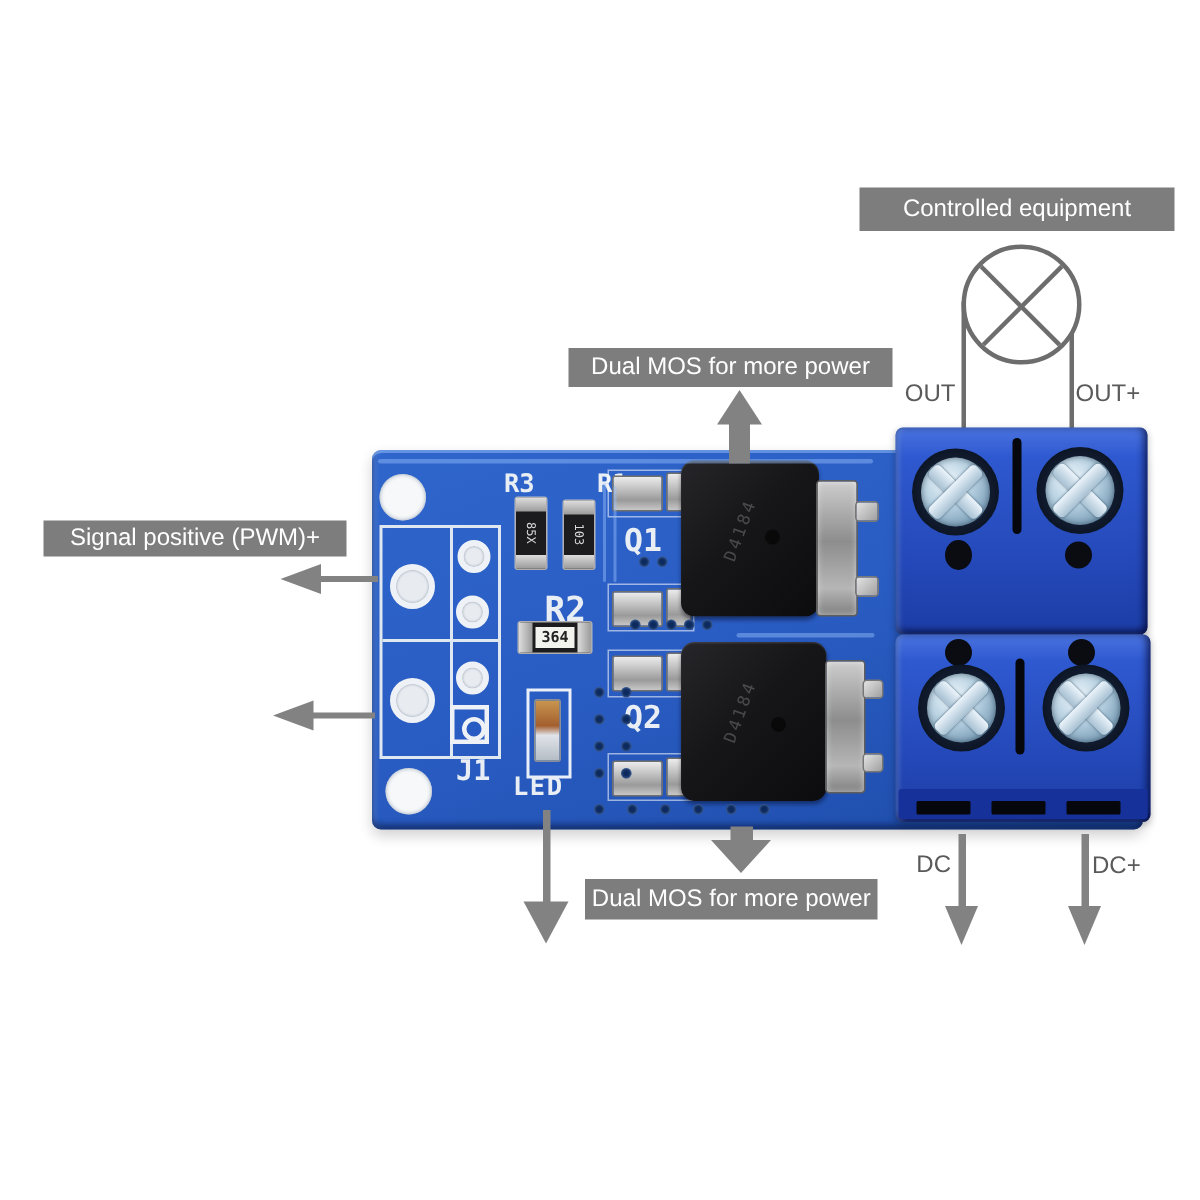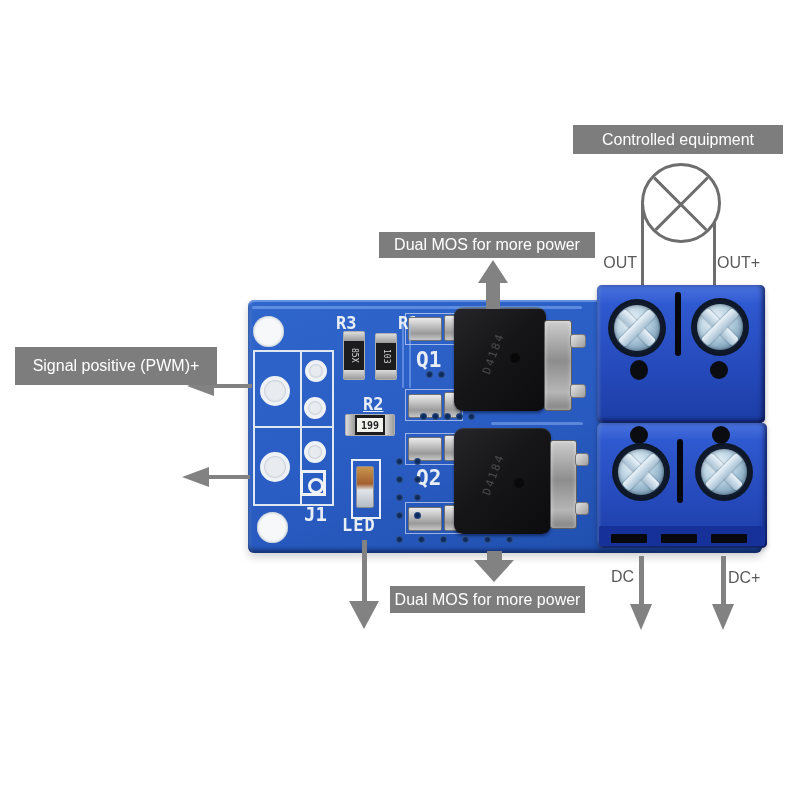--- a/index.html
+++ b/index.html
@@ -117,24 +117,24 @@
     <div class="res-v" style="left:95px;top:31px;width:20px;height:47px;">
       <span class="cap-t"></span>
       <span class="vcode">85X</span>
       <span class="cap-b"></span>
     </div>
     <div class="res-v" style="left:127px;top:33px;width:20px;height:45px;">
       <span class="cap-t"></span>
       <span class="vcode">103</span>
       <span class="cap-b"></span>
     </div>
-    <div class="silk" style="left:115px;top:94px;font-size:17px;text-decoration:underline;">R2</div>
+    <div class="silk" style="left:115px;top:94px;font-size:23px;text-decoration:underline;">R2</div>
     <div class="res-h" style="left:97px;top:114px;width:48px;height:20px;">
       <span class="cap-l"></span>
-      <span class="hcode">199</span>
+      <span class="hcode">364</span>
       <span class="cap-r"></span>
     </div>
 
     <div class="led-frame" style="left:103px;top:159px;width:26px;height:56px;"></div>
     <div class="led-body" style="left:108px;top:166px;width:16px;height:40px;"></div>
     <div class="silk" style="left:94px;top:215px;font-size:17px;letter-spacing:1px;">LED</div>
 
     <div class="silk" style="left:168px;top:48px;font-size:21px;">Q1</div>
     <div class="lead-grp" style="left:157px;top:13px;width:56px;height:30px;">
       <span class="lead" style="left:2px;top:3px;width:32px;height:22px;"></span>
@@ -223,21 +223,21 @@
 
   <div class="label" style="left:573px;top:125px;width:210px;height:29px;">Controlled equipment</div>
 
   <div class="pin-text" style="left:590px;top:254px;width:47px;text-align:right;">OUT</div>
   <div class="pin-text" style="left:717px;top:254px;">OUT+</div>
 
   <div class="label" style="left:379px;top:232px;width:216px;height:26px;">Dual MOS for more power</div>
   <div class="tri tri-up" style="left:478px;top:260px;"></div>
   <div class="shaft" style="left:486px;top:282px;width:14px;height:27px;"></div>
 
-  <div class="label" style="left:15px;top:347px;width:202px;height:38px;">Signal positive (PWM)+</div>
+  <div class="label" style="left:29px;top:347px;width:202px;height:24px;">Signal positive (PWM)+</div>
   <div class="shaft" style="left:212px;top:384px;width:40px;height:4px;"></div>
   <div class="tri tri-left" style="left:187px;top:376px;"></div>
 
   <div class="shaft" style="left:207px;top:475px;width:43px;height:4px;"></div>
   <div class="tri tri-left" style="left:182px;top:467px;"></div>
 
   <div class="shaft" style="left:487px;top:551px;width:15px;height:10px;"></div>
   <div class="tri tri-down" style="left:474px;top:560px;"></div>
   <div class="label" style="left:390px;top:586px;width:195px;height:27px;">Dual MOS for more power</div>
 

